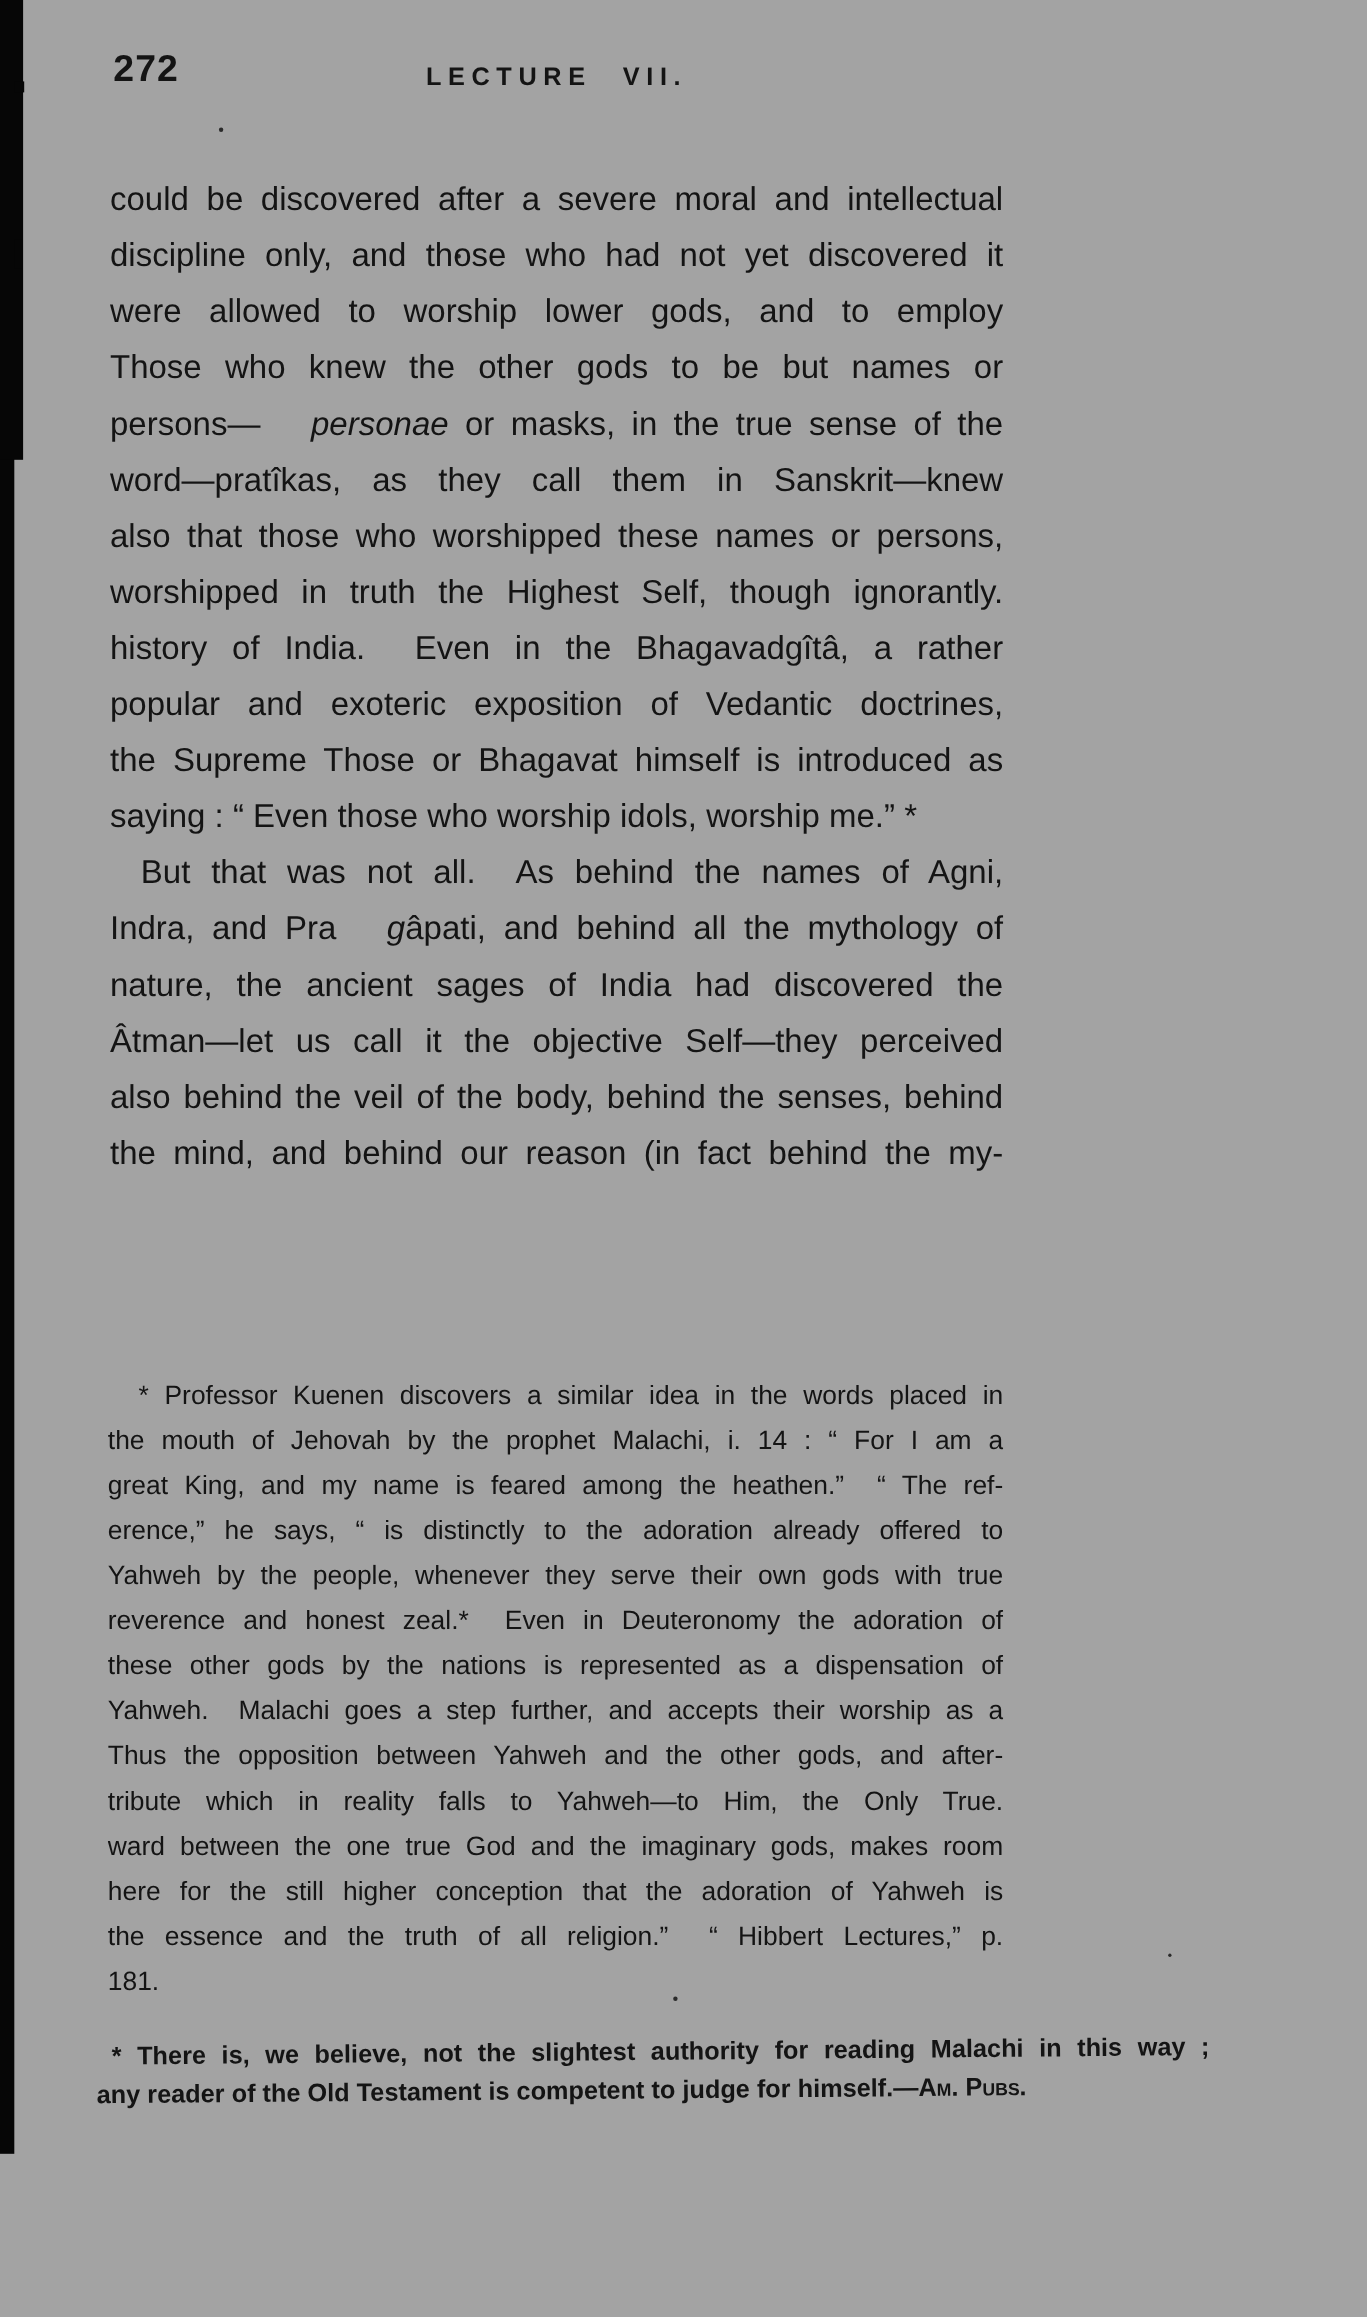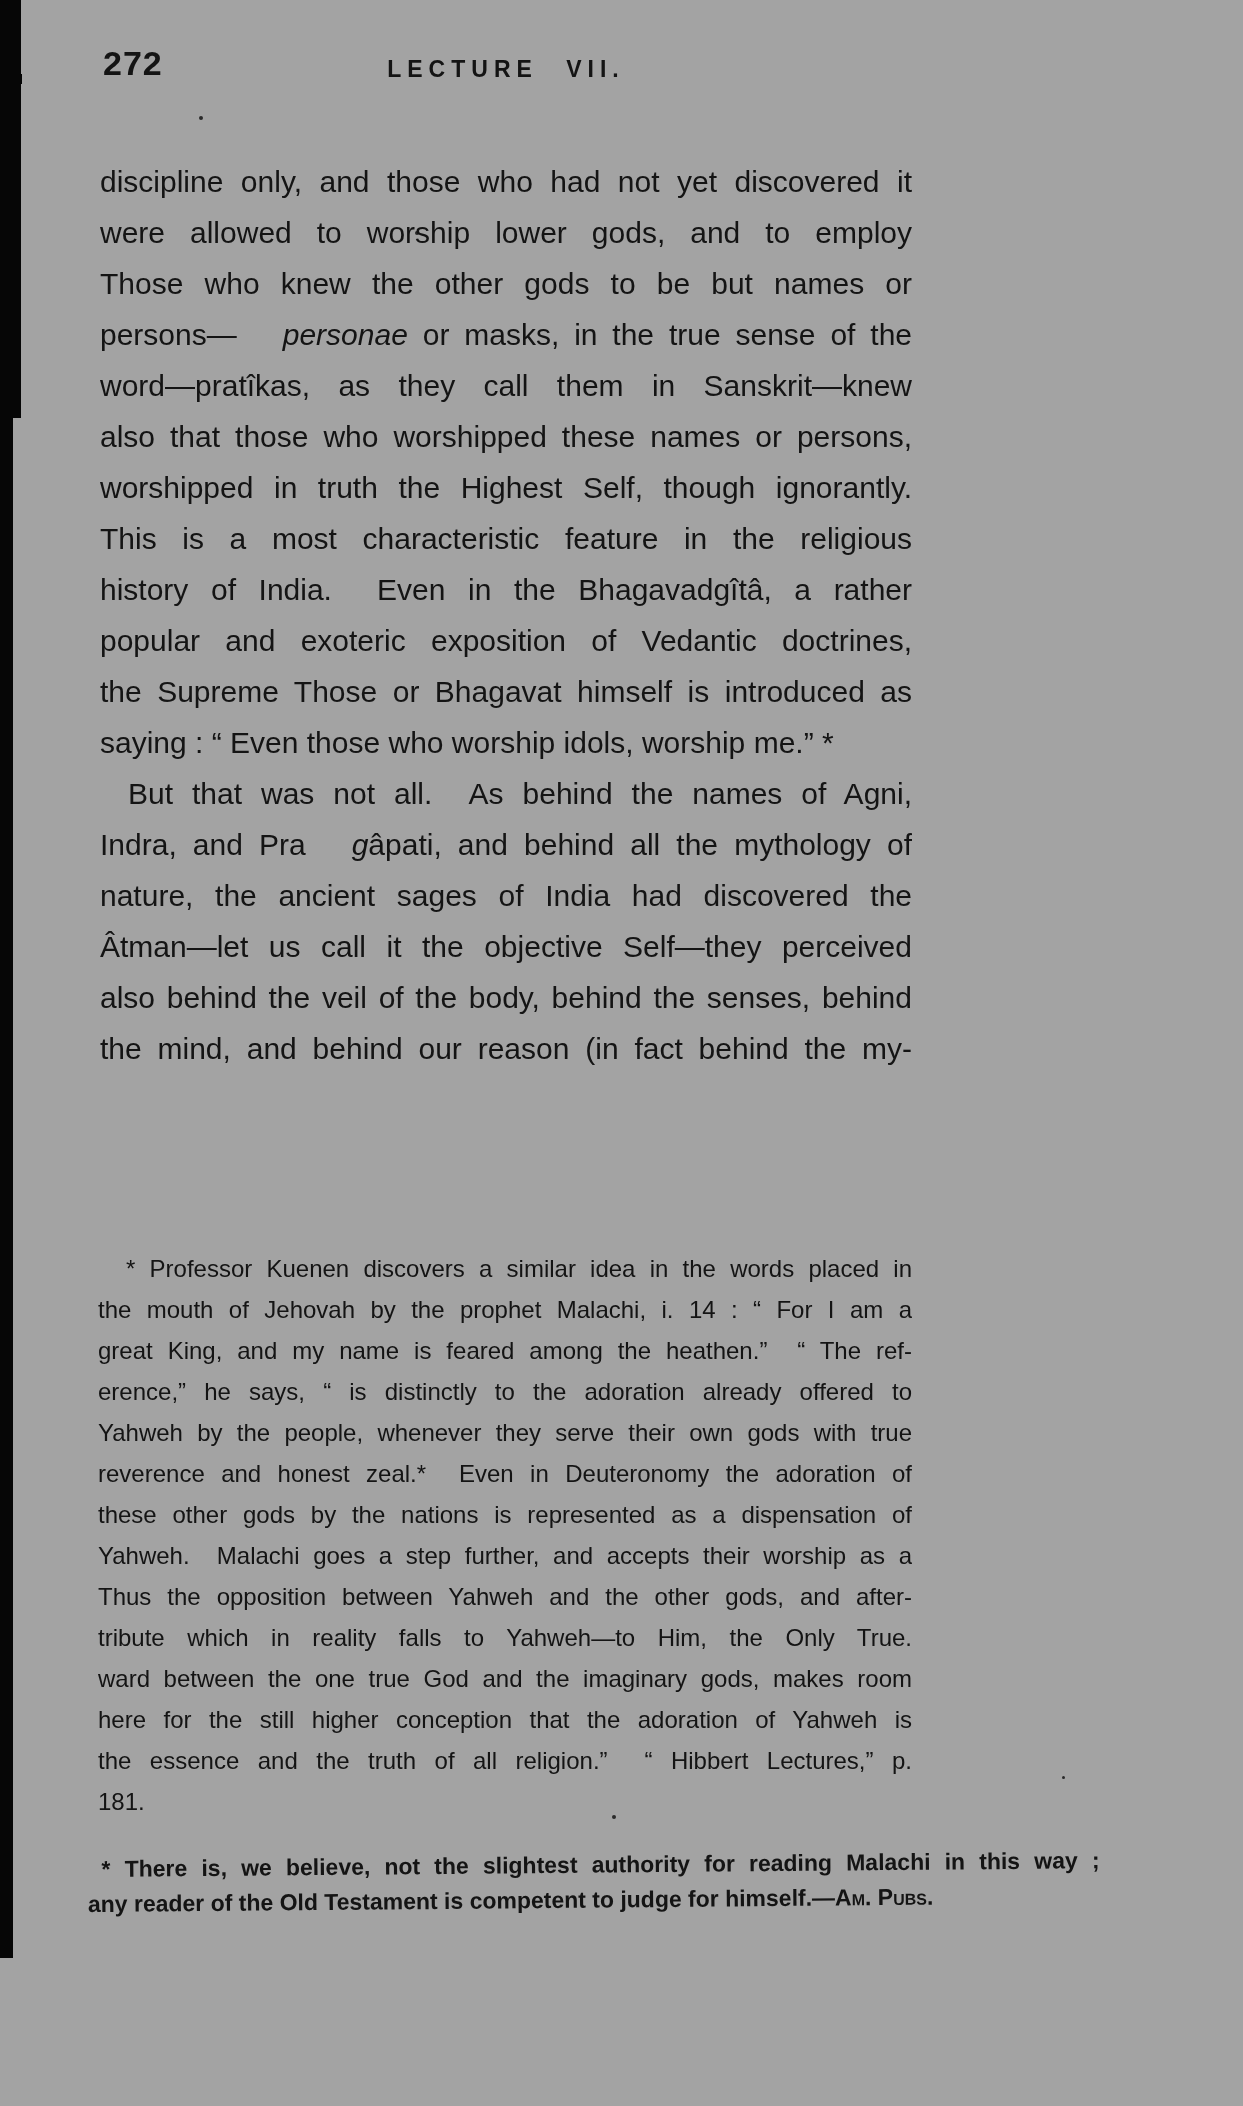--- a/index.html
+++ b/index.html
@@ -66,28 +66,28 @@
   <div class="speck" style="left:199px; top:116px; width:4px; height:4px;"></div>
   <div class="speck" style="left:415px; top:231px; width:4px; height:4px;"></div>
   <div class="speck" style="left:612px; top:1815px; width:4px; height:4px;"></div>
   <div class="speck" style="left:1062px; top:1776px; width:3px; height:3px;"></div>
 
   <div class="page-number">272</div>
   <div class="running-header">LECTURE VII.</div>
 
   <div class="body-text">
     <div>
+        <div class="line">could be discovered after a severe moral and intellectual</div>
         <div class="line">discipline only, and those who had not yet discovered it</div>
         <div class="line">were allowed to worship lower gods, and to employ</div>
         <div class="line">Those who knew the other gods to be but names or</div>
         <div class="line">persons—<i>personae</i> or masks, in the true sense of the</div>
         <div class="line">word—pratîkas, as they call them in Sanskrit—knew</div>
         <div class="line">also that those who worshipped these names or persons,</div>
         <div class="line">worshipped in truth the Highest Self, though ignorantly.</div>
-        <div class="line">This is a most characteristic feature in the religious</div>
         <div class="line">history of India.&nbsp; Even in the Bhagavadgîtâ, a rather</div>
         <div class="line">popular and exoteric exposition of Vedantic doctrines,</div>
         <div class="line">the Supreme Those or Bhagavat himself is introduced as</div>
         <div class="line ragged">saying : “ Even those who worship idols, worship me.” *</div>
       </div>
     <div>
         <div class="line indent">But that was not all.&nbsp; As behind the names of Agni,</div>
         <div class="line">Indra, and Pra<i>g</i>âpati, and behind all the mythology of</div>
         <div class="line">nature, the ancient sages of India had discovered the</div>
         <div class="line">Âtman—let us call it the objective Self—they perceived</div>

